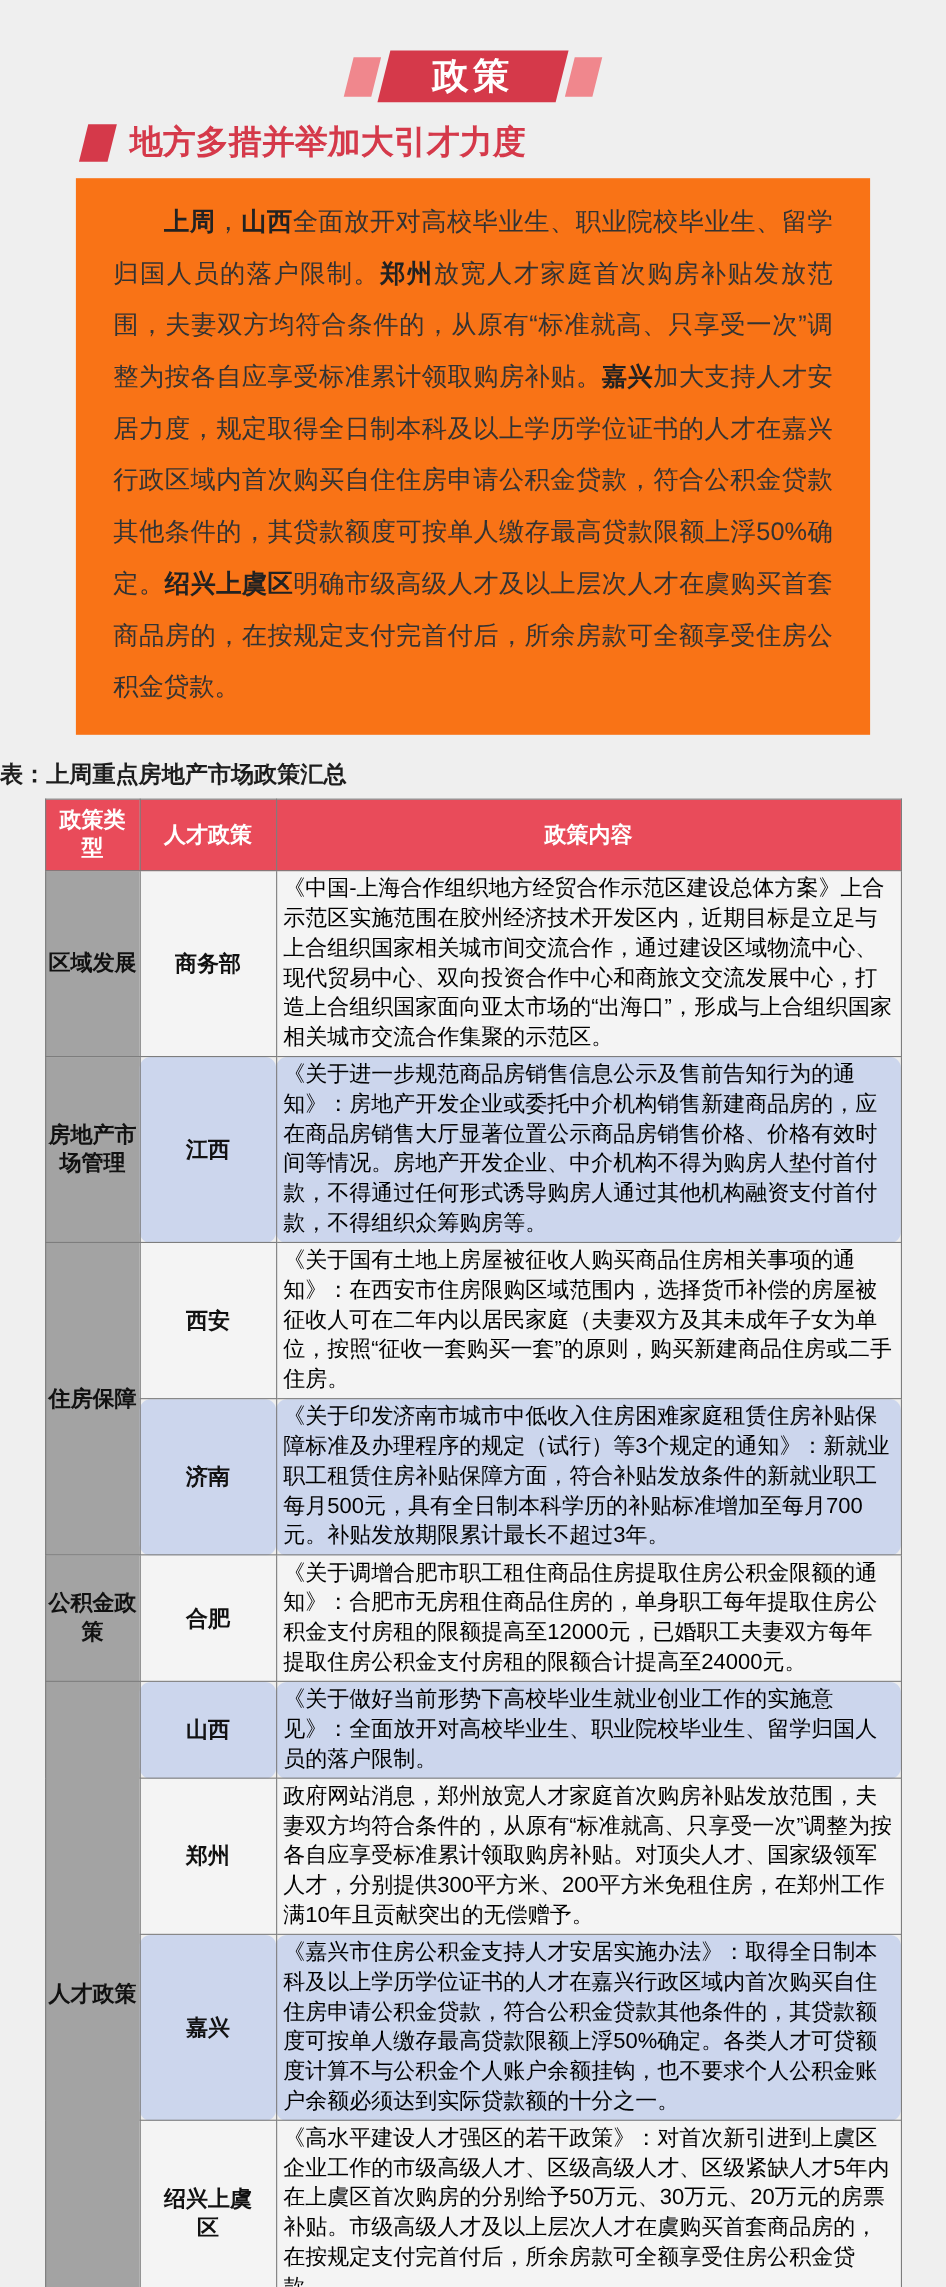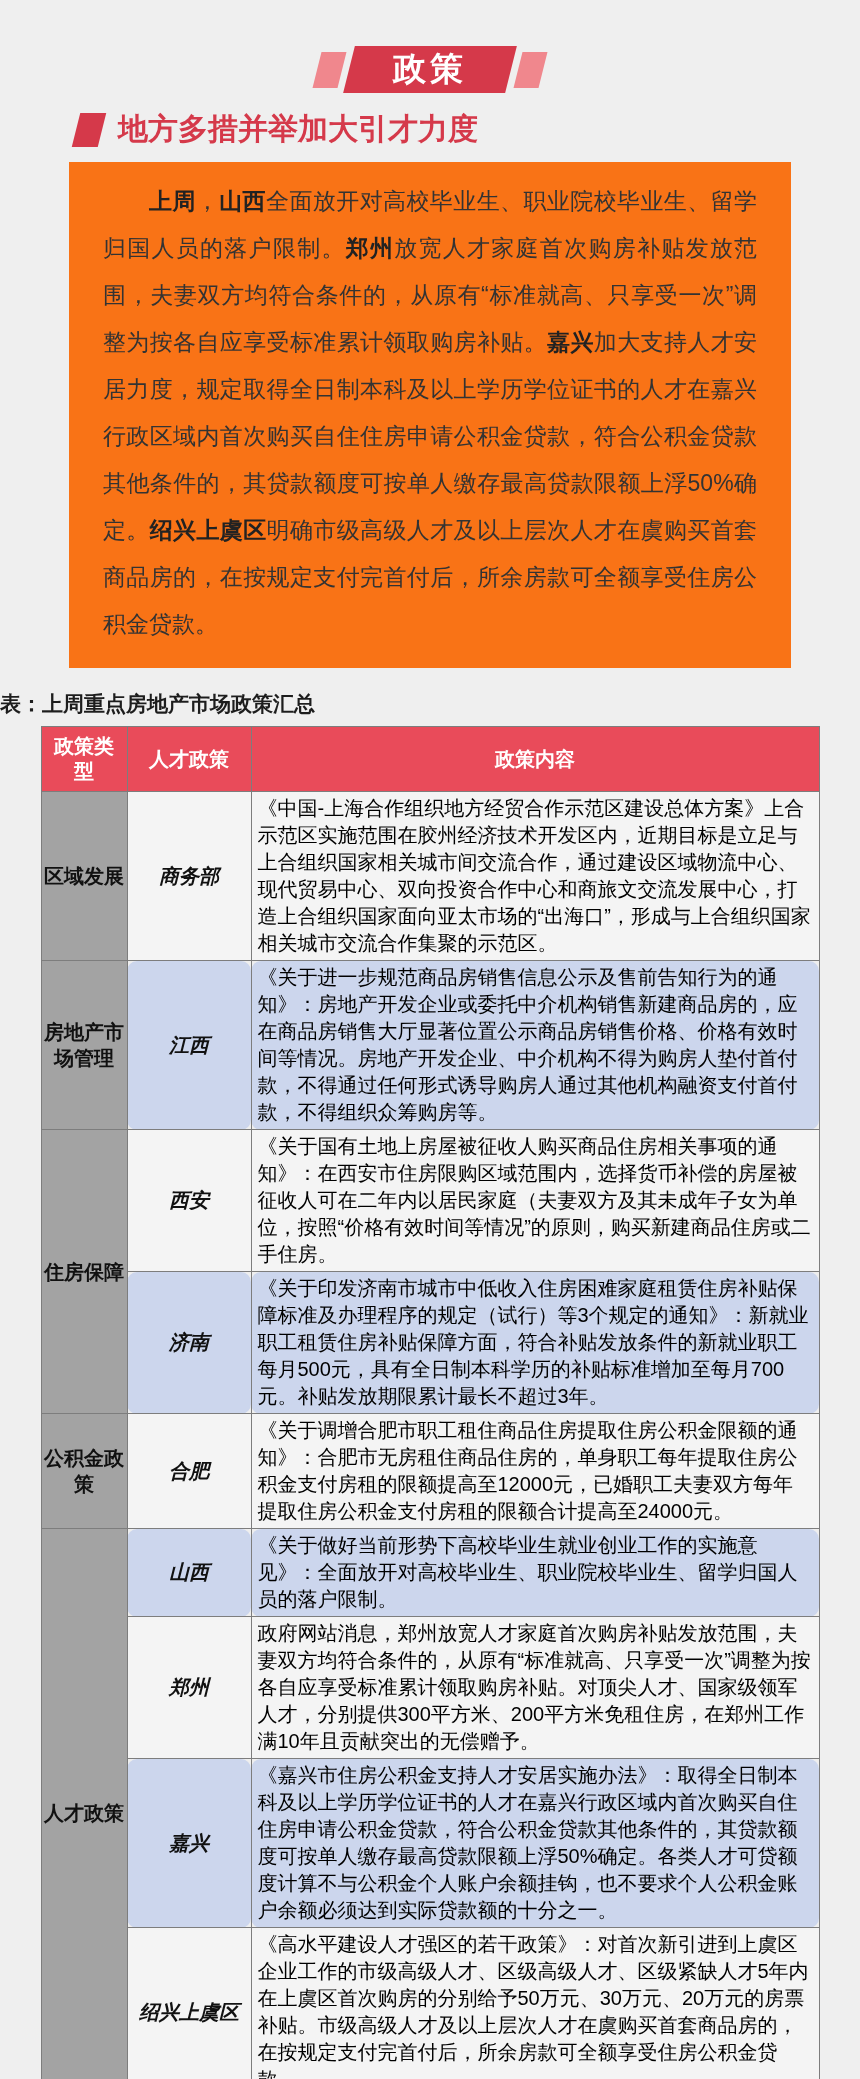--- a/index.html
+++ b/index.html
@@ -121,22 +121,21 @@
     vertical-align: middle;
     line-height: 26px;
     padding: 2px;
   }
   td.src-cell {
     font-weight: bold;
     color: #111111;
     font-size: 20px;
     text-align: center;
     vertical-align: middle;
-    padding: 4px;
-    font-style: italic;
+    padding: 14px;
   }
   td.content-cell {
     font-size: 20px;
     color: #000000;
     line-height: 27px;
     text-align: left;
     vertical-align: middle;
     padding: 3px 6px;
   }
   .row-plain { background: #f4f4f4; }
@@ -184,21 +183,21 @@
         <td class="content-cell row-plain">《中国-上海合作组织地方经贸合作示范区建设总体方案》上合示范区实施范围在胶州经济技术开发区内，近期目标是立足与上合组织国家相关城市间交流合作，通过建设区域物流中心、现代贸易中心、双向投资合作中心和商旅文交流发展中心，打造上合组织国家面向亚太市场的“出海口”，形成与上合组织国家相关城市交流合作集聚的示范区。</td>
       </tr>
       <tr>
         <td class="cat-cell" rowspan="1">房地产市场管理</td>
         <td class="src-cell row-blue">江西</td>
         <td class="content-cell row-blue">《关于进一步规范商品房销售信息公示及售前告知行为的通知》：房地产开发企业或委托中介机构销售新建商品房的，应在商品房销售大厅显著位置公示商品房销售价格、价格有效时间等情况。房地产开发企业、中介机构不得为购房人垫付首付款，不得通过任何形式诱导购房人通过其他机构融资支付首付款，不得组织众筹购房等。</td>
       </tr>
       <tr>
         <td class="cat-cell" rowspan="2">住房保障</td>
         <td class="src-cell row-plain">西安</td>
-        <td class="content-cell row-plain">《关于国有土地上房屋被征收人购买商品住房相关事项的通知》：在西安市住房限购区域范围内，选择货币补偿的房屋被征收人可在二年内以居民家庭（夫妻双方及其未成年子女为单位，按照“价格有效时间等情况”的原则，购买新建商品住房或二手住房。</td>
+        <td class="content-cell row-plain">《关于国有土地上房屋被征收人购买商品住房相关事项的通知》：在西安市住房限购区域范围内，选择货币补偿的房屋被征收人可在二年内以居民家庭（夫妻双方及其未成年子女为单位，按照“征收一套购买一套”的原则，购买新建商品住房或二手住房。</td>
       </tr>
       <tr>
         <td class="src-cell row-blue">济南</td>
         <td class="content-cell row-blue">《关于印发济南市城市中低收入住房困难家庭租赁住房补贴保障标准及办理程序的规定（试行）等3个规定的通知》：新就业职工租赁住房补贴保障方面，符合补贴发放条件的新就业职工每月500元，具有全日制本科学历的补贴标准增加至每月700元。补贴发放期限累计最长不超过3年。</td>
       </tr>
       <tr>
         <td class="cat-cell" rowspan="1">公积金政策</td>
         <td class="src-cell row-plain">合肥</td>
         <td class="content-cell row-plain">《关于调增合肥市职工租住商品住房提取住房公积金限额的通知》：合肥市无房租住商品住房的，单身职工每年提取住房公积金支付房租的限额提高至12000元，已婚职工夫妻双方每年提取住房公积金支付房租的限额合计提高至24000元。</td>
       </tr>

